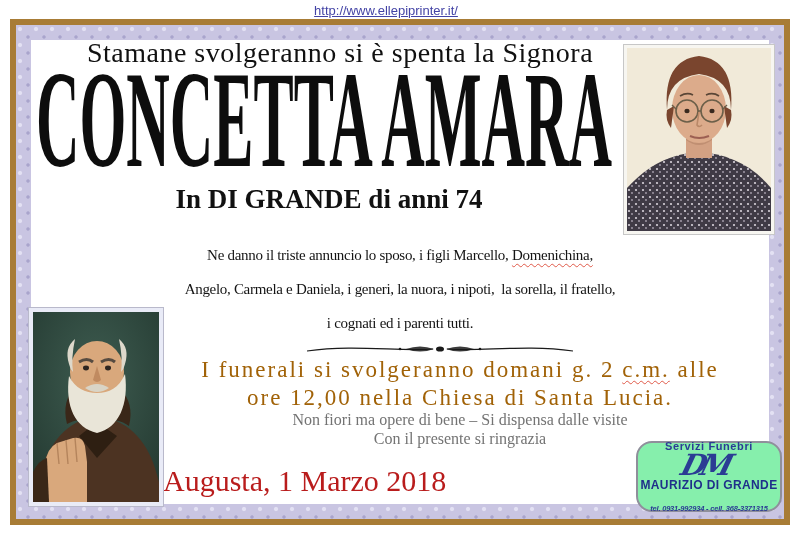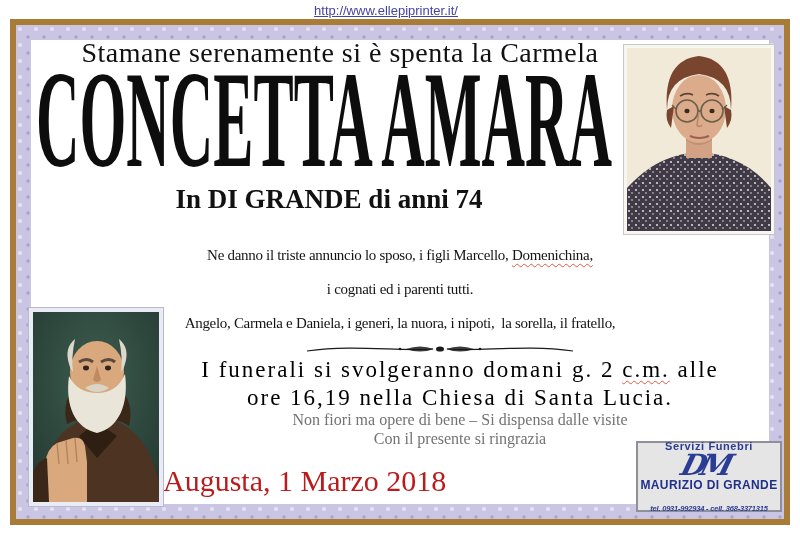--- a/index.html
+++ b/index.html
@@ -29,37 +29,37 @@
   .family { position:absolute; left:30px; top:238px; width:740px; text-align:center;
     font-size:15px; letter-spacing:-0.3px; color:#141414; }
   .fam-line { white-space:pre; line-height:34px; }
 
   .squiggle { text-decoration:underline; text-decoration-style:wavy;
     text-decoration-color:#e05a4a; text-decoration-thickness:1px; text-underline-offset:3px; }
 
   .divider { position:absolute; left:305px; top:340px; }
 
   .funeral { position:absolute; left:155px; top:356px; width:610px; text-align:center;
-    font-size:23px; letter-spacing:2px; color:#000000; }
+    font-size:23px; letter-spacing:2px; color:#a16207; }
   .funeral-line { white-space:pre; line-height:28px; }
 
   .notes { position:absolute; left:155px; top:410px; width:610px; text-align:center;
     font-size:16px; color:#737373; }
   .note-line { white-space:pre; line-height:19px; }
 
   .dateline { position:absolute; left:163px; top:464px; font-size:30px; color:#b91c1c; white-space:pre; }
 
   .photo-pio { position:absolute; left:29px; top:308px; width:134px; height:198px;
     border:4px solid #e9ebf7; outline:1px solid #b9b9cb; background:#2f4a40; }
   .photo-dec { position:absolute; left:624px; top:45px; width:150px; height:189px;
     border:3px solid #f7f6f1; outline:1px solid #c7c7c7; background:#f1ead9; }
   .photo-pio svg, .photo-dec svg { display:block; }
 
   .fh-card { position:absolute; left:636px; top:441px; width:146px; height:71px;
-    background:#e5e5e5; border:2px solid #8f8f9b; border-radius:0;
+    background:#86efac; border:2px solid #8f8f9b; border-radius:16px;
     display:flex; flex-direction:column; align-items:center; justify-content:center;
     font-family:"Liberation Sans", sans-serif; }
   .fh-label { font-size:11px; font-weight:bold; color:#2b3c94; letter-spacing:0.6px; white-space:nowrap; }
   .fh-monogram { font-family:"DejaVu Serif", serif; font-style:italic; font-weight:bold;
     font-size:29px; line-height:26px; color:#2b3c94; letter-spacing:-6px;
     transform:skewX(-15deg); padding-right:8px; }
   .fh-name { font-size:12px; font-weight:bold; color:#1f2f8a; letter-spacing:0.4px; white-space:nowrap;text-align:center; }
   .fh-tel { font-size:7.5px; font-style:italic; font-weight:bold; color:#2b3c94;
     letter-spacing:-0.2px; white-space:nowrap; margin-top:12px;text-align:center; }
 </style>
@@ -68,51 +68,51 @@
 
 <div class="page">
 
   <div class="url-bar"><a href="#">http://www.ellepiprinter.it/</a></div>
 
   <div class="frame">
     <div class="band"></div>
     <div class="content"></div>
   </div>
 
-  <div class="intro">Stamane serenamente si è spenta la Carmela</div>
+  <div class="intro">Stamane svolgeranno si è spenta la Signora</div>
 
   <div class="name-wrap">
     <svg width="582" height="100" viewBox="0 0 582 100">
         <text x="291" y="96" text-anchor="middle" textLength="576" lengthAdjust="spacingAndGlyphs" style="font-family:'Liberation Serif',serif; font-weight:bold; font-size:138px; fill:#0d0d0d;">CONCETTA  AMARA</text>
       </svg>
   </div>
 
   <div class="subtitle">In DI GRANDE di anni 74</div>
 
   <div class="family">
     <div class="fam-line"><span>Ne danno il triste annuncio lo sposo, i figli Marcello, </span><span class="squiggle">Domenichina,</span></div>
+    <div class="fam-line">Angelo, Carmela e Daniela, i generi, la nuora, i nipoti,  la sorella, il fratello,</div>
     <div class="fam-line">i cognati ed i parenti tutti.</div>
-    <div class="fam-line">Angelo, Carmela e Daniela, i generi, la nuora, i nipoti,  la sorella, il fratello,</div>
   </div>
 
   <div class="divider">
     <svg width="270" height="18" viewBox="0 0 270 18">
       <path d="M2,11 C50,4 95,12 128,9" stroke="#1a1a1a" fill="none" stroke-width="1.2"></path>
       <path d="M268,11 C220,4 175,12 142,9" stroke="#1a1a1a" fill="none" stroke-width="1.2"></path>
       <ellipse cx="135" cy="9" rx="4" ry="2.6" fill="#1a1a1a"></ellipse>
       <path d="M101,9 q14,-5 28,0 q-14,5 -28,0 Z" fill="#1a1a1a" opacity="0.85"></path>
       <path d="M141,9 q14,-5 28,0 q-14,5 -28,0 Z" fill="#1a1a1a" opacity="0.85"></path>
       <circle cx="95" cy="9" r="1.3" fill="#1a1a1a"></circle>
       <circle cx="175" cy="9" r="1.3" fill="#1a1a1a"></circle>
     </svg>
   </div>
 
   <div class="funeral">
     <div class="funeral-line"><span>I funerali si svolgeranno domani g. 2 </span><span class="squiggle">c.m.</span><span> alle</span></div>
-    <div class="funeral-line">ore 16,19 nella Chiesa di Santa Lucia.</div>
+    <div class="funeral-line">ore 12,00 nella Chiesa di Santa Lucia.</div>
   </div>
 
   <div class="notes">
     <div class="note-line">Non fiori ma opere di bene – Si dispensa dalle visite</div>
     <div class="note-line">Con il presente si ringrazia</div>
   </div>
 
   <div class="dateline">Augusta, 1 Marzo 2018</div>
 
   <div class="photo-pio">

